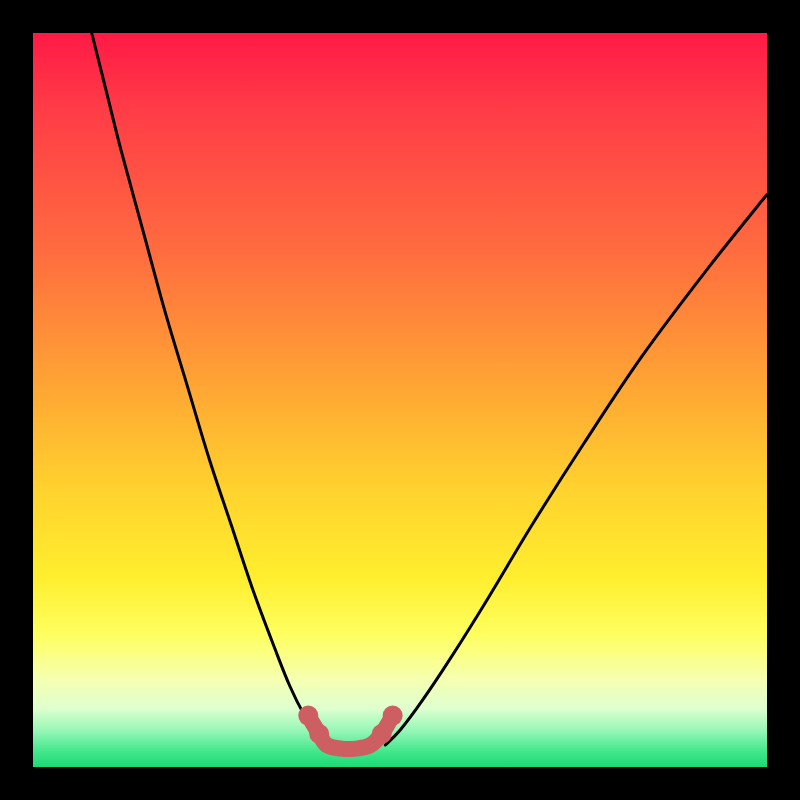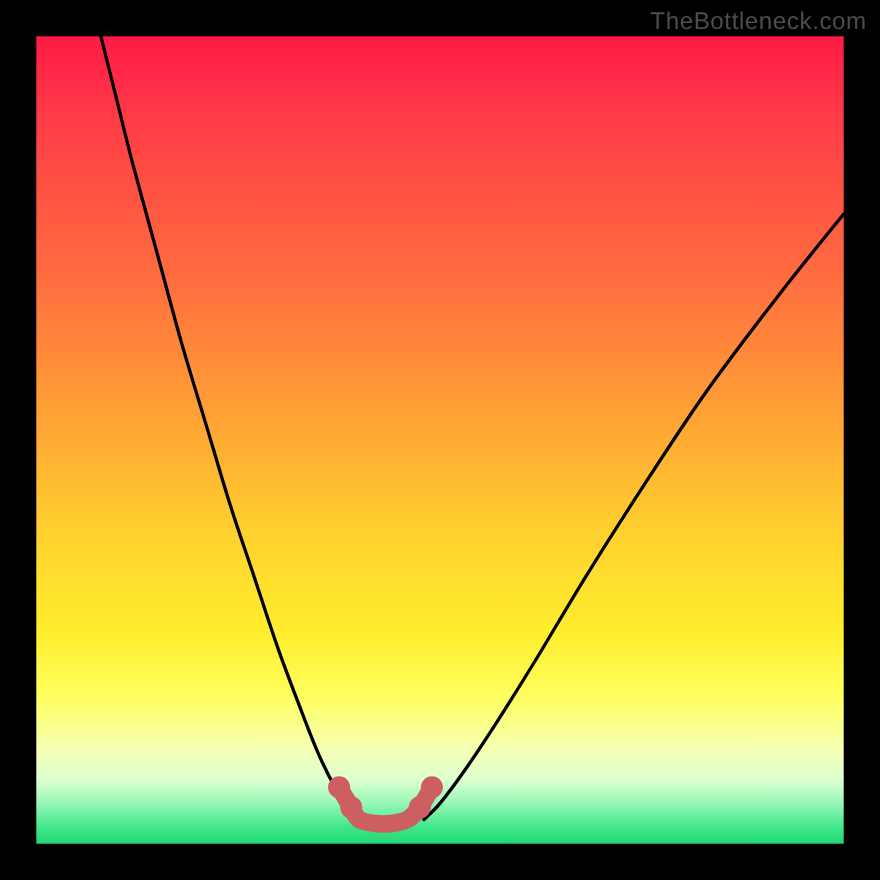--- a/index.html
+++ b/index.html
@@ -58,21 +58,20 @@
     top: 0;
     width: 734px;
     height: 734px;
     overflow: visible;
   }
 </style>
 </head>
 <body>
 
 <div class="frame">
-  <div class="watermark">TheBottleneck.com</div>
 
   <div class="plot">
     <svg class="curves" viewBox="0 0 734 734">
       <g id="svg-series">
           <path d="M 58.72 0 C 61.166666666666664 9.78666666666667, 68.50666666666667 39.14666666666669, 73.4 58.72000000000003 C 78.29333333333334 78.29333333333336, 81.96333333333334 94.19666666666672, 88.08 117.44000000000005 C 94.19666666666666 140.6833333333334, 102.75999999999999 171.26666666666674, 110.1 198.18000000000006 C 117.44 225.0933333333334, 124.78 253.23000000000002, 132.12 278.92 C 139.46 304.61, 146.79999999999998 327.85333333333335, 154.14 352.32 C 161.48 376.78666666666663, 168.82 402.4766666666667, 176.16 425.72 C 183.5 448.96333333333337, 190.84 469.76, 198.18 491.78 C 205.52 513.8, 212.85999999999999 537.0433333333334, 220.2 557.84 C 227.54 578.6366666666667, 236.10333333333332 600.6566666666666, 242.22 616.56 C 248.33666666666667 632.4633333333333, 252.00666666666666 642.25, 256.9 653.26 C 261.7933333333333 664.27, 266.68666666666667 674.0566666666666, 271.58 682.62 C 276.4733333333333 691.1833333333334, 282.59 699.7466666666667, 286.26 704.64 C 289.93 709.5333333333333, 292.37666666666667 710.7566666666667, 293.6 711.98" fill="none" stroke="#000000" stroke-width="3" stroke-linecap="round"></path>
           <path d="M 352.32 711.98 C 354.76666666666665 709.5333333333333, 360.8833333333333 704.64, 367 697.3 C 373.1166666666667 689.9599999999999, 380.4566666666667 680.1733333333334, 389.02000000000004 667.94 C 397.58333333333337 655.7066666666667, 407.36999999999995 641.0266666666666, 418.37999999999994 623.9 C 429.38999999999993 606.7733333333333, 441.6233333333333 587.2, 455.08 565.1800000000001 C 468.5366666666667 543.1600000000001, 483.2166666666667 517.47, 499.12000000000006 491.78 C 515.0233333333334 466.09, 532.15 439.1766666666667, 550.5 411.04 C 568.85 382.90333333333336, 588.4233333333334 352.32, 609.22 322.96 C 630.0166666666667 293.59999999999997, 654.4833333333333 261.7933333333333, 675.28 234.87999999999994 C 696.0766666666666 207.9666666666666, 724.2133333333334 173.71333333333334, 734 161.48000000000002" fill="none" stroke="#000000" stroke-width="3" stroke-linecap="round"></path>
           <path d="M 275.25 682.62 C 277.085 685.6783333333333, 283.20166666666665 696.0766666666667, 286.26 700.97 C 289.3183333333333 705.8633333333333, 289.93 709.5333333333333, 293.6 711.98 C 297.27000000000004 714.4266666666667, 303.38666666666666 715.0383333333333, 308.28 715.65 C 313.1733333333333 716.2616666666667, 318.06666666666666 716.2616666666667, 322.96 715.65 C 327.8533333333333 715.0383333333333, 333.35833333333335 714.4266666666667, 337.64 711.98 C 341.9216666666666 709.5333333333333, 344.97999999999996 705.8633333333333, 348.65 700.97 C 352.32 696.0766666666667, 357.825 685.6783333333333, 359.65999999999997 682.62" fill="none" stroke="#cd5f63" stroke-width="16" stroke-linecap="round" stroke-linejoin="round"></path>
           <circle cx="275.25" cy="682.62" r="10" fill="#cd5f63"></circle>
           <circle cx="286.26" cy="700.97" r="10" fill="#cd5f63"></circle>
           <circle cx="348.65" cy="700.97" r="10" fill="#cd5f63"></circle>

